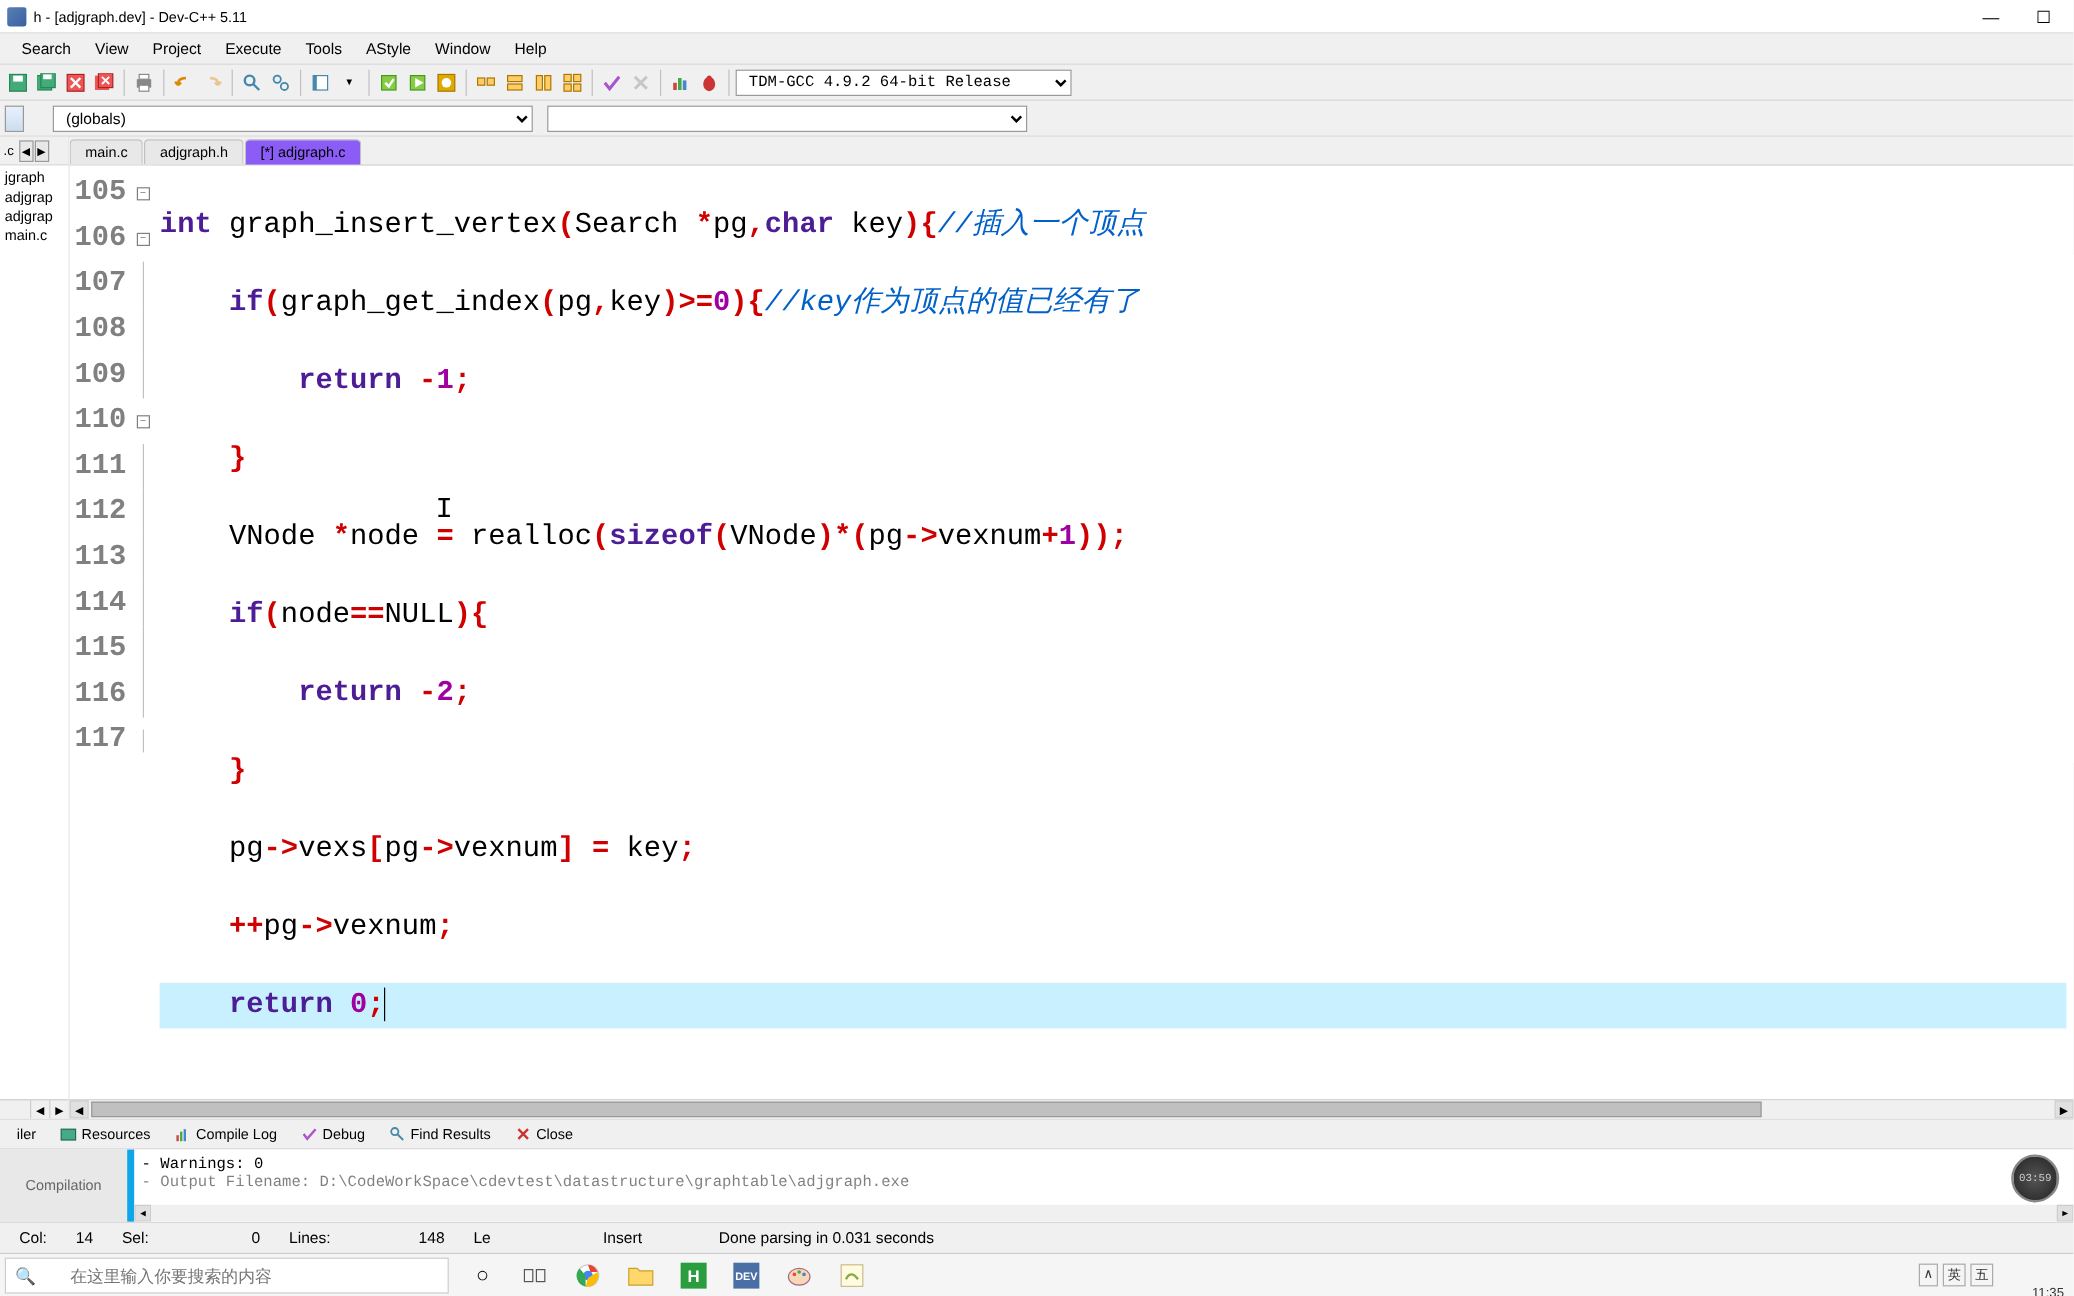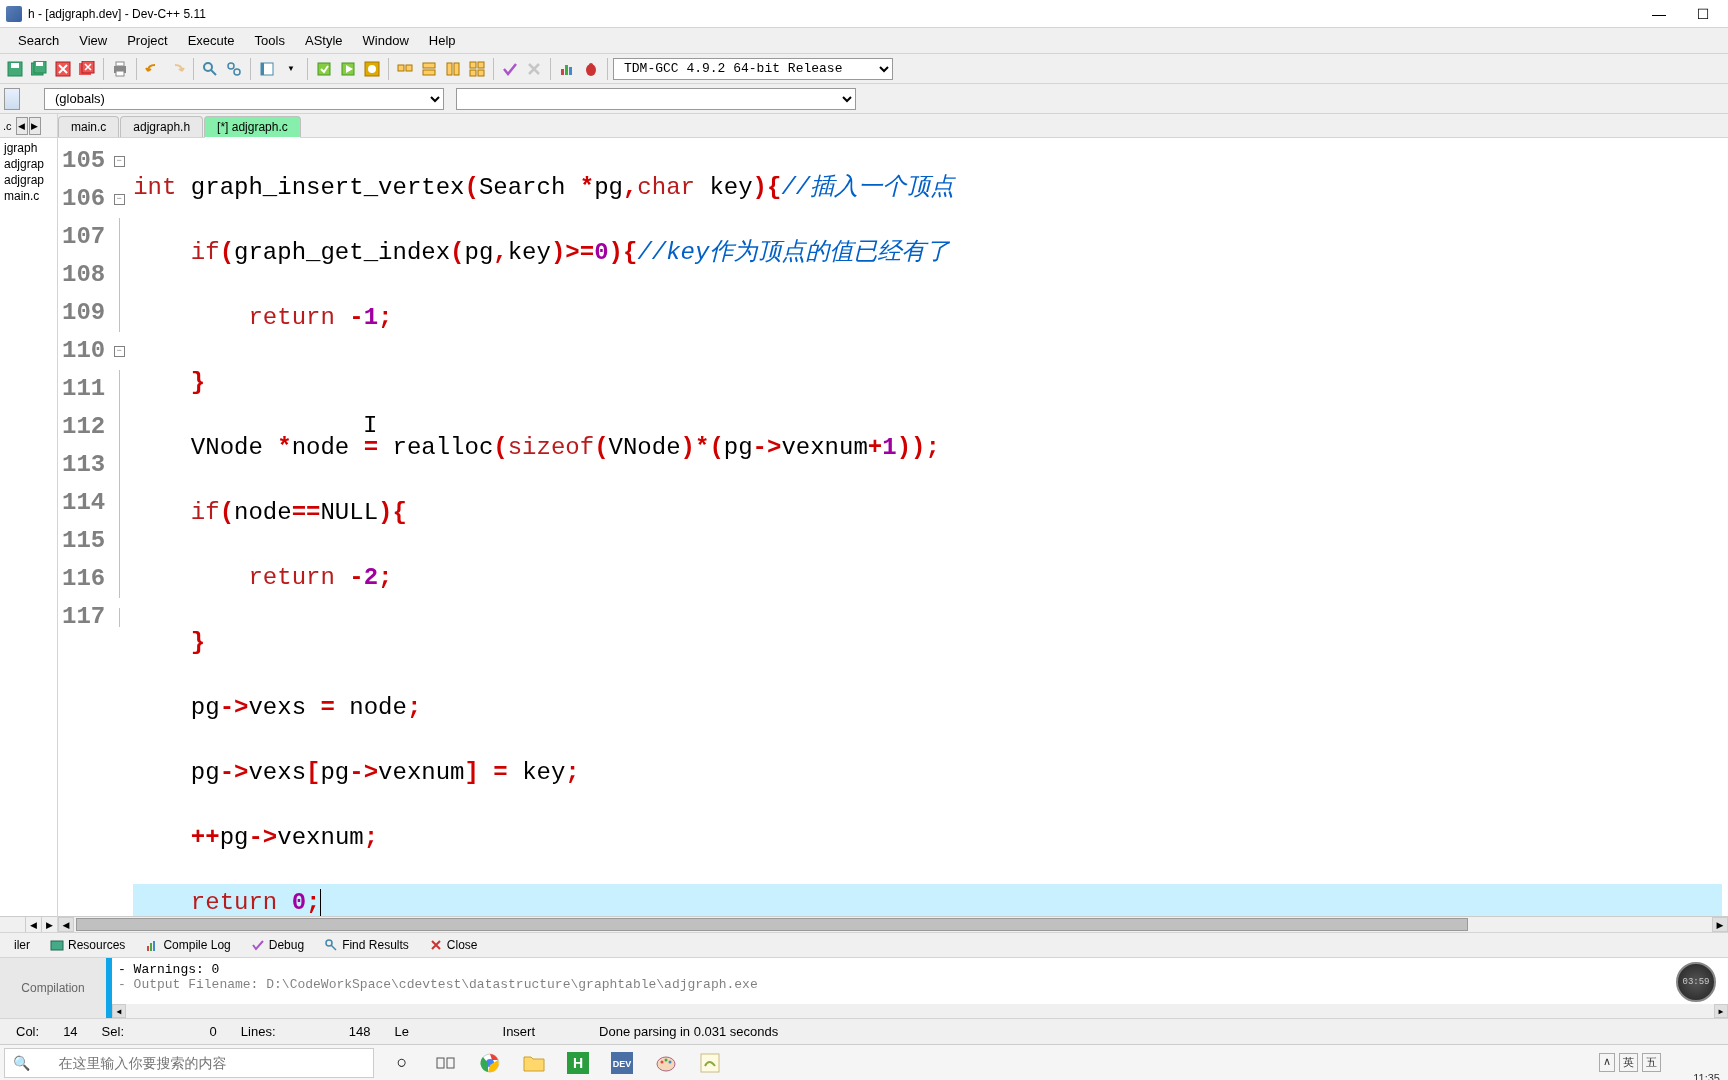--- a/index.html
+++ b/index.html
@@ -36,32 +36,32 @@
 .side-tabs .navbtn { width:12px; height:18px; border:1px solid #999; background:#e8e8e8; display:flex; align-items:center; justify-content:center; font-size:9px; margin-left:1px; }
 .side-list { flex:1; background:#fff; font-size:12px; padding:2px; overflow:hidden; }
 .side-list div { padding:1px 2px; white-space:nowrap; color:#000; }
 .side-scroll { height:16px; background:#f0f0f0; border-top:1px solid #ccc; display:flex; justify-content:flex-end; }
 .side-scroll .sb { width:16px; display:flex; align-items:center; justify-content:center; font-size:9px; border-left:1px solid #ccc; }
 
 
 .editorwrap { flex:1; display:flex; flex-direction:column; background:#fff; }
 .edtabs { height:24px; background:#f0f0f0; display:flex; align-items:flex-end; border-bottom:1px solid #d4d4d4; }
 .edtab { padding:3px 12px; border:1px solid #c0c0c0; background:#e8e8e8; border-bottom:none; font-size:12px; border-top-left-radius:4px; border-top-right-radius:4px; margin-right:1px; }
-.edtab.active { background:#86efac; border-bottom:1px solid #fff; position:relative; top:1px; }
+.edtab.active { background:#8b5cf6; border-bottom:1px solid #fff; position:relative; top:1px; }
 .editor { flex:1; display:flex; font-family:Consolas,"Courier New",monospace; font-size:24px; overflow:hidden; position:relative; }
 .gutter { background:#fff; color:#808080; text-align:right; padding:4px 6px 4px 4px; user-select:none; font-weight:bold; }
 .gutter .ln { height:38px; line-height:38px; font-size:24px; }
 .fold { width:16px; background:#fff; padding-top:4px; }
 .fold .fb { height:38px; display:flex; align-items:center; justify-content:center; }
 .fold .box { width:11px; height:11px; border:1px solid #808080; display:flex; align-items:center; justify-content:center; font-size:9px; color:#808080; background:#fff; }
 .fold .line { width:1px; height:100%; background:#c0c0c0; margin:0 auto; }
 .code { flex:1; padding:4px 6px; white-space:pre; overflow:hidden; }
 .code .cl { height:38px; line-height:38px; }
 .code .hl { background:#c8f0ff; }
-.kw { color:#b91c1c; font-weight:normal;text-align:right; }
+.kw { color:#4c1d95; font-weight:bold;text-align:right; }
 .op { color:#d00000; font-weight:bold; }
 .br { color:#d00000; font-weight:bold; }
 .num { color:#a000a0; font-weight:bold; }
 .cm { color:#0060c8; font-style:italic; }
 .id { color:#000; }
 .cursor { border-left:1px solid #000; display:inline-block; height:28px; vertical-align:middle; }
 .edhscroll { height:16px; background:#f0f0f0; border-top:1px solid #ccc; display:flex; }
 .edhscroll .sb { width:16px; background:#e0e0e0; border:1px solid #ccc; display:flex; align-items:center; justify-content:center; font-size:9px; }
 .edhscroll .track { flex:1; background:#f0f0f0; position:relative; }
 .edhscroll .thumb { position:absolute; left:2px; top:1px; height:13px; width:85%; background:#c0c0c0; border:1px solid #999; }
@@ -363,21 +363,20 @@
       </div>
       <div class="code">
 <div class="cl"><span class="kw">int</span> <span class="id">graph_insert_vertex</span><span class="br">(</span><span class="id">Search</span> <span class="op">*</span><span class="id">pg</span><span class="op">,</span><span class="kw">char</span> <span class="id">key</span><span class="br">){</span><span class="cm">//插入一个顶点</span></div>
 <div class="cl">    <span class="kw">if</span><span class="br">(</span><span class="id">graph_get_index</span><span class="br">(</span><span class="id">pg</span><span class="op">,</span><span class="id">key</span><span class="br">)</span><span class="op">&gt;=</span><span class="num">0</span><span class="br">){</span><span class="cm">//key作为顶点的值已经有了</span></div>
 <div class="cl">        <span class="kw">return</span> <span class="op">-</span><span class="num">1</span><span class="op">;</span></div>
 <div class="cl">    <span class="br">}</span></div>
 <div class="cl">    <span class="id">VNode</span> <span class="op">*</span><span class="id">node</span> <span class="op">=</span> <span class="id">realloc</span><span class="br">(</span><span class="kw">sizeof</span><span class="br">(</span><span class="id">VNode</span><span class="br">)</span><span class="op">*</span><span class="br">(</span><span class="id">pg</span><span class="op">-&gt;</span><span class="id">vexnum</span><span class="op">+</span><span class="num">1</span><span class="br">))</span><span class="op">;</span></div>
 <div class="cl">    <span class="kw">if</span><span class="br">(</span><span class="id">node</span><span class="op">==</span><span class="id">NULL</span><span class="br">){</span></div>
 <div class="cl">        <span class="kw">return</span> <span class="op">-</span><span class="num">2</span><span class="op">;</span></div>
 <div class="cl">    <span class="br">}</span></div>
-<div class="cl">    <span class="id">pg</span><span class="op">-&gt;</span><span class="id">vexs</span> <span class="op">=</span> <span class="id">node</span><span class="op">;</span></div>
 <div class="cl">    <span class="id">pg</span><span class="op">-&gt;</span><span class="id">vexs</span><span class="br">[</span><span class="id">pg</span><span class="op">-&gt;</span><span class="id">vexnum</span><span class="br">]</span> <span class="op">=</span> <span class="id">key</span><span class="op">;</span></div>
 <div class="cl">    <span class="op">++</span><span class="id">pg</span><span class="op">-&gt;</span><span class="id">vexnum</span><span class="op">;</span></div>
 <div class="cl hl">    <span class="kw">return</span> <span class="num">0</span><span class="op">;</span><span class="cursor"></span></div>
 
       </div>
       <div class="ibeam" style="left:305px; top:274px;">I</div>
     </div>
     <div class="edhscroll">
       <div class="sb">◀</div>
       <div class="track">

